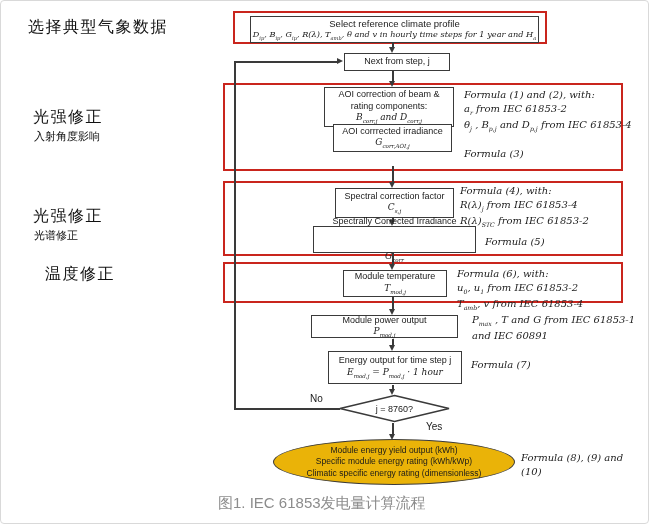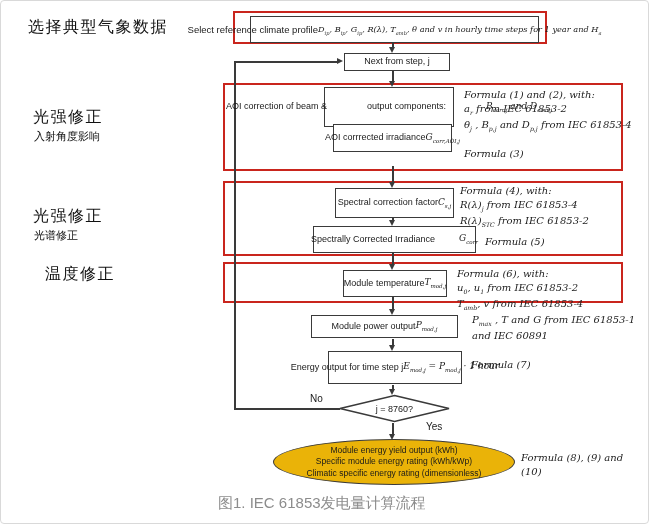--- a/index.html
+++ b/index.html
@@ -19,21 +19,21 @@
   
   .side-title { position:absolute; font-size:16px; color:#111; font-weight:500; letter-spacing:1.5px; white-space:nowrap; }
   .side-sub   { position:absolute; font-size:11px; color:#111; white-space:nowrap; }
 
   
   .hl { position:absolute; border:2px solid var(--highlight-red,#c9251d); background:transparent; }
 
   
   .fbox {
     position:absolute; border:1.4px solid #3a3a3a; background:#fff;
-    display:flex; flex-direction:row; align-items:center; justify-content:center;
+    display:flex; flex-direction:column; align-items:center; justify-content:center;
     text-align:center; line-height:1.25; z-index:3;
   }
   .fbox.thick { border-width:1.8px; }
   .t { font-size:9px; white-space:nowrap; }
   .formula { font-family:"DejaVu Serif", serif; font-style:italic; font-size:9px; white-space:nowrap; }
   .formula.small { font-size:8.2px; }
   sub { font-size:0.62em; }
 
   
   .note { position:absolute; font-family:"DejaVu Serif", serif; font-style:italic; font-size:10px; line-height:1.4; color:#222; white-space:nowrap; z-index:3; }
@@ -105,23 +105,23 @@
 
   <div class="fbox" style="left:249px; top:15px; width:289px; height:27px;">
     <div class="t" style="font-size:9.5px;">Select reference climate profile</div>
     <div class="formula small">D<sub>ip</sub>, B<sub>ip</sub>, G<sub>ip</sub>, R(λ), T<sub>amb</sub>, θ and v in hourly time steps for 1 year and H<sub>a</sub></div>
   </div>
 
   <div class="fbox" style="left:343px; top:52px; width:106px; height:18px;">
     <div class="t">Next from step, j</div>
   </div>
 
-  <div class="fbox" style="left:323px; top:86px; width:130px; height:40px;gap:40px;">
+  <div class="fbox" style="left:323px; top:86px; width:130px; height:40px;">
     <div class="t">AOI correction of beam &amp;</div>
-    <div class="t">output components:</div>
+    <div class="t">rating components:</div>
     <div class="formula">B<sub>corr,j</sub> and D<sub>corr,j</sub></div>
   </div>
 
   <div class="fbox thick" style="left:332px; top:123px; width:119px; height:28px;">
     <div class="t">AOI corrrected irradiance</div>
     <div class="formula">G<sub>corr,AOI,j</sub></div>
   </div>
 
   <div class="fbox" style="left:334px; top:187px; width:119px; height:30px;">
     <div class="t">Spectral correction factor</div>

